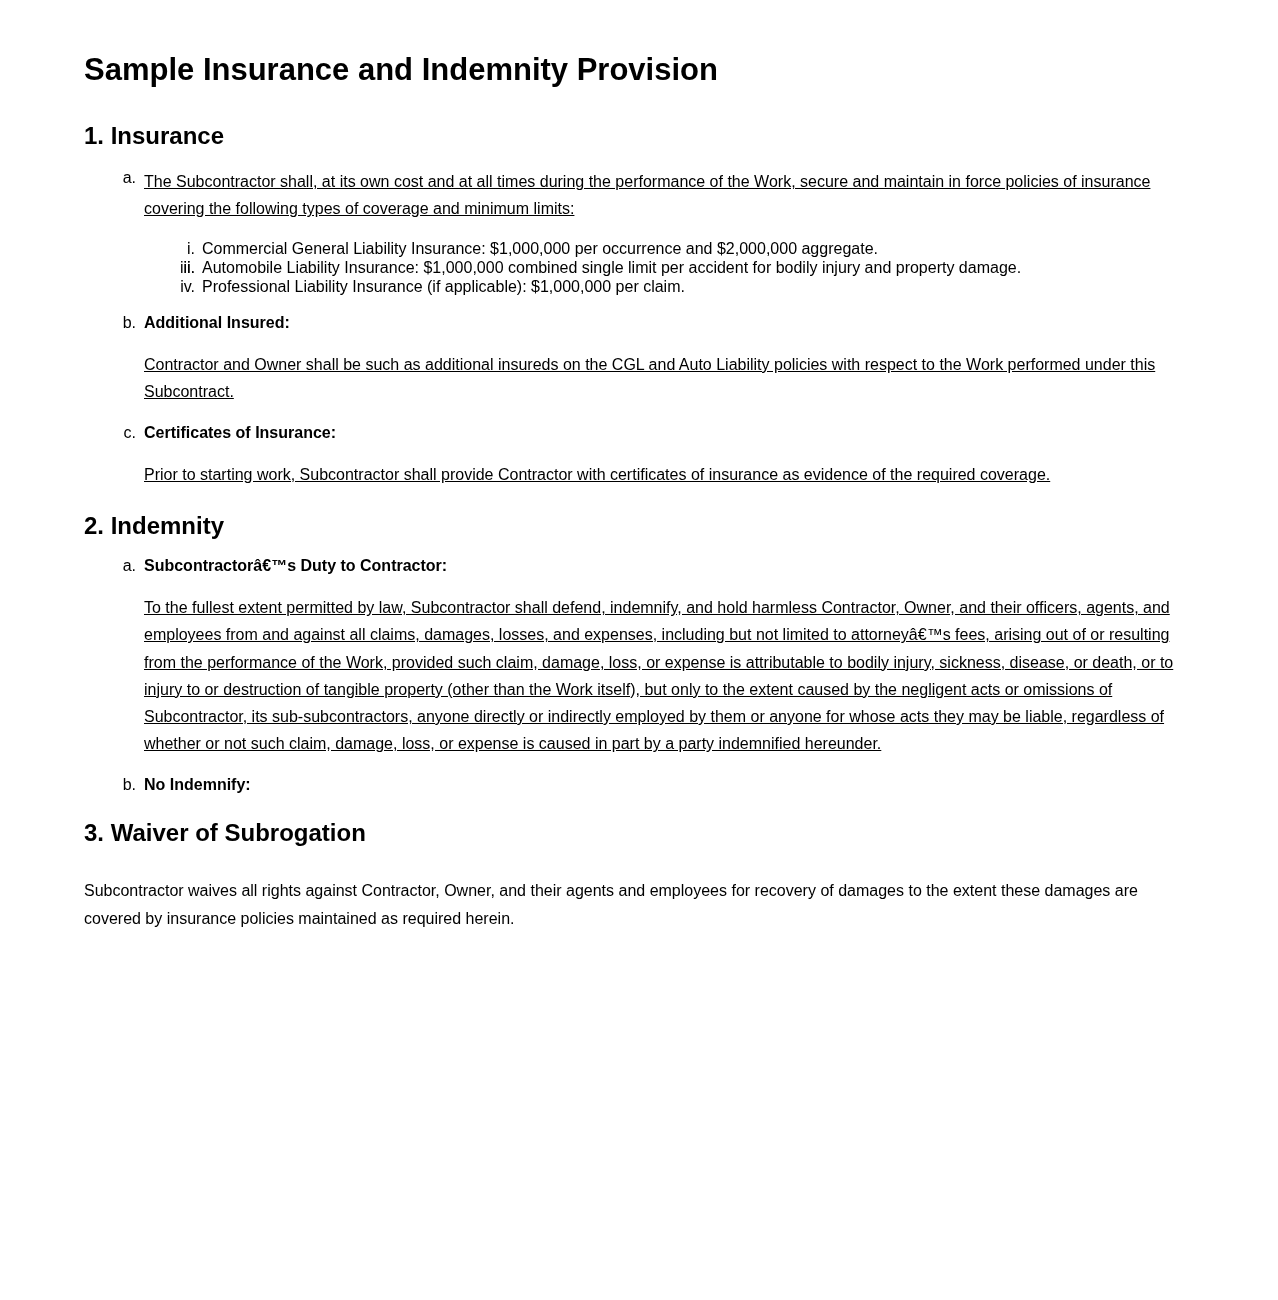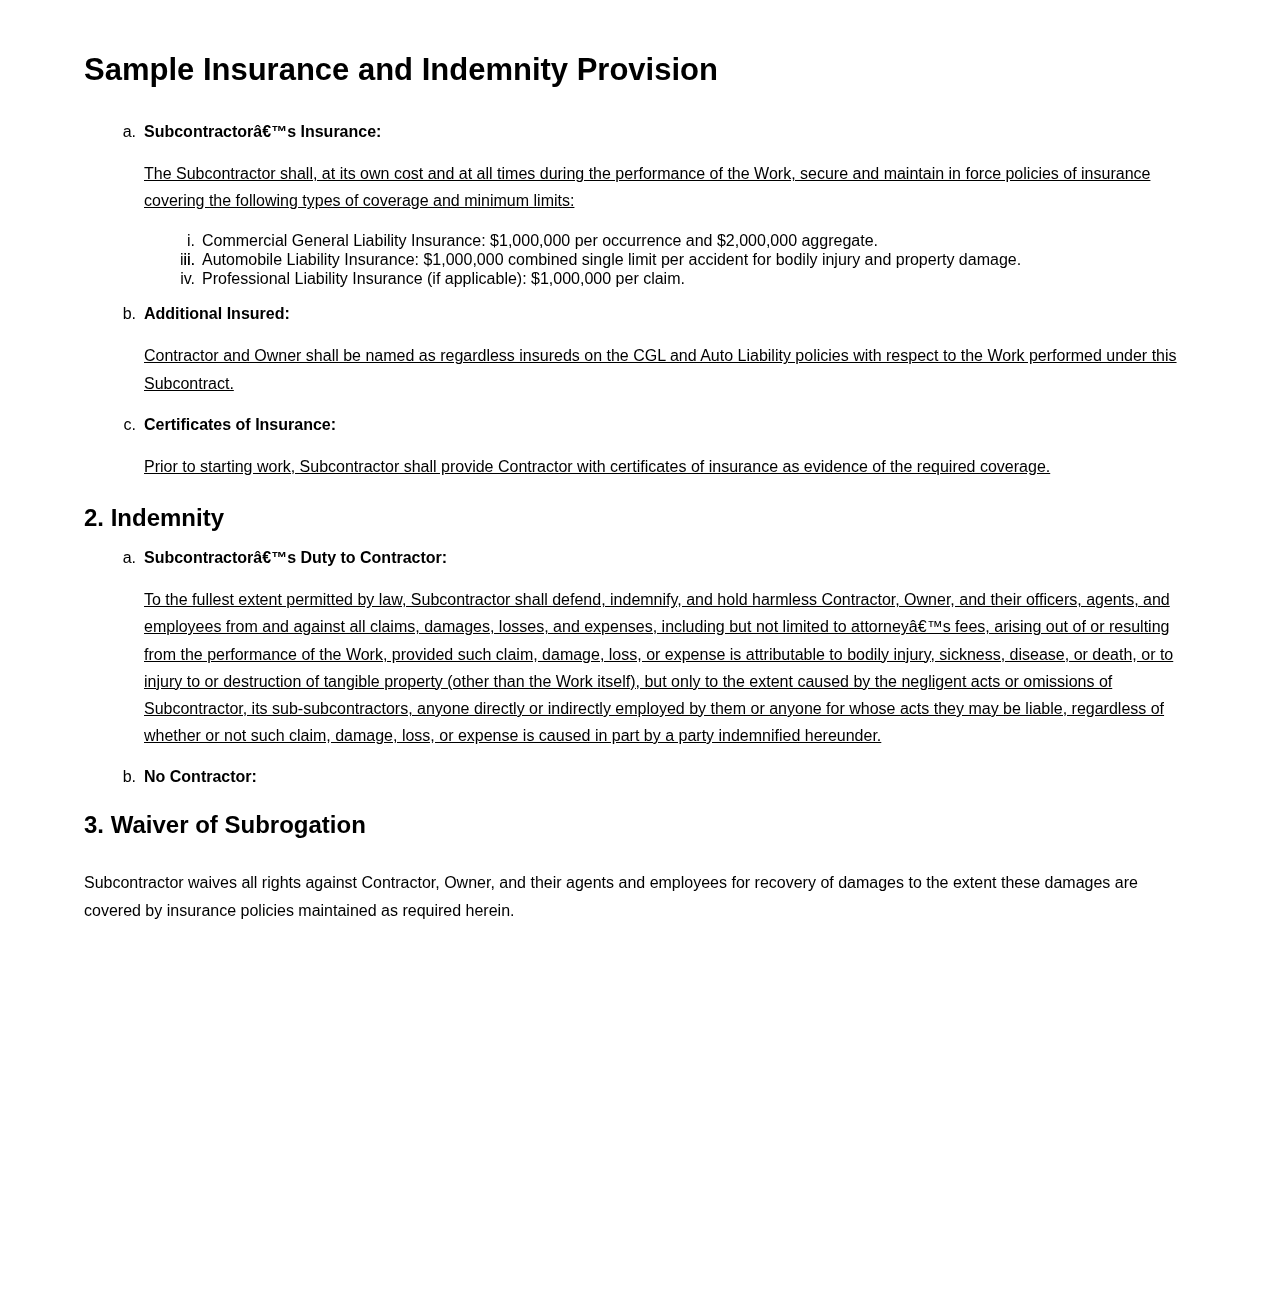--- a/index.html
+++ b/index.html
@@ -70,24 +70,24 @@
   }
 </style>
 </head>
 <body>
 
 <main class="page">
 
   <h1 class="doc-title">Sample Insurance and Indemnity Provision</h1>
 
   <section>
+    <h2 class="section-heading">1. Insurance</h2>
 
     <div class="alpha-item">
       <span class="marker">a.</span>
-      <div class="item-label">Subcontractorâ€™s Insurance:</div>
       <p class="body-p">The Subcontractor shall, at its own cost and at all times during the performance of the Work, secure and maintain in force policies of insurance covering the following types of coverage and minimum limits:</p>
       <div class="roman-list">
         <div class="roman-item">
           <span class="marker">i.</span>
           <span>Commercial General Liability Insurance: $1,000,000 per occurrence and $2,000,000 aggregate.</span>
         </div>
         <div class="roman-item">
           <span class="marker">ii.</span>
         </div>
         <div class="roman-item">
@@ -97,42 +97,42 @@
         <div class="roman-item">
           <span class="marker">iv.</span>
           <span>Professional Liability Insurance (if applicable): $1,000,000 per claim.</span>
         </div>
       </div>
     </div>
 
     <div class="alpha-item">
       <span class="marker">b.</span>
       <div class="item-label">Additional Insured:</div>
-      <p class="body-p">Contractor and Owner shall be named as regardless insureds on the CGL and Auto Liability policies with respect to the Work performed under this Subcontract.</p>
+      <p class="body-p">Contractor and Owner shall be such as additional insureds on the CGL and Auto Liability policies with respect to the Work performed under this Subcontract.</p>
     </div>
 
     <div class="alpha-item">
       <span class="marker">c.</span>
       <div class="item-label">Certificates of Insurance:</div>
       <p class="body-p">Prior to starting work, Subcontractor shall provide Contractor with certificates of insurance as evidence of the required coverage.</p>
     </div>
   </section>
 
   <section>
     <h2 class="section-heading">2. Indemnity</h2>
 
     <div class="alpha-item">
       <span class="marker">a.</span>
       <div class="item-label">Subcontractorâ€™s Duty to Contractor:</div>
       <p class="body-p">To the fullest extent permitted by law, Subcontractor shall defend, indemnify, and hold harmless Contractor, Owner, and their officers, agents, and employees from and against all claims, damages, losses, and expenses, including but not limited to attorneyâ€™s fees, arising out of or resulting from the performance of the Work, provided such claim, damage, loss, or expense is attributable to bodily injury, sickness, disease, or death, or to injury to or destruction of tangible property (other than the Work itself), but only to the extent caused by the negligent acts or omissions of Subcontractor, its sub-subcontractors, anyone directly or indirectly employed by them or anyone for whose acts they may be liable, regardless of whether or not such claim, damage, loss, or expense is caused in part by a party indemnified hereunder.</p>
     </div>
 
     <div class="alpha-item">
       <span class="marker">b.</span>
-      <div class="item-label">No Contractor:</div>
+      <div class="item-label">No Indemnify:</div>
     </div>
   </section>
 
   <section>
     <h2 class="section-heading">3. Waiver of Subrogation</h2>
     <p class="flush-p">Subcontractor waives all rights against Contractor, Owner, and their agents and employees for recovery of damages to the extent these damages are covered by insurance policies maintained as required herein.</p>
   </section>
 
 </main>
 

